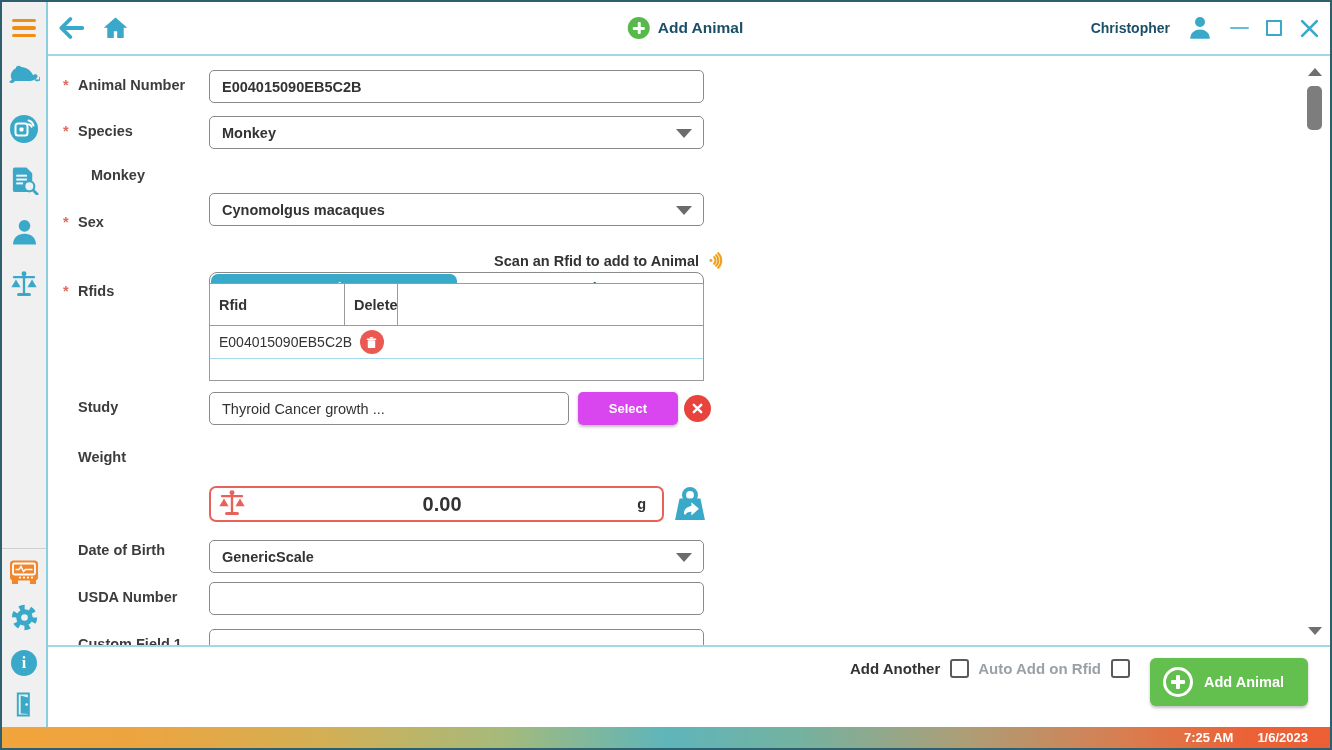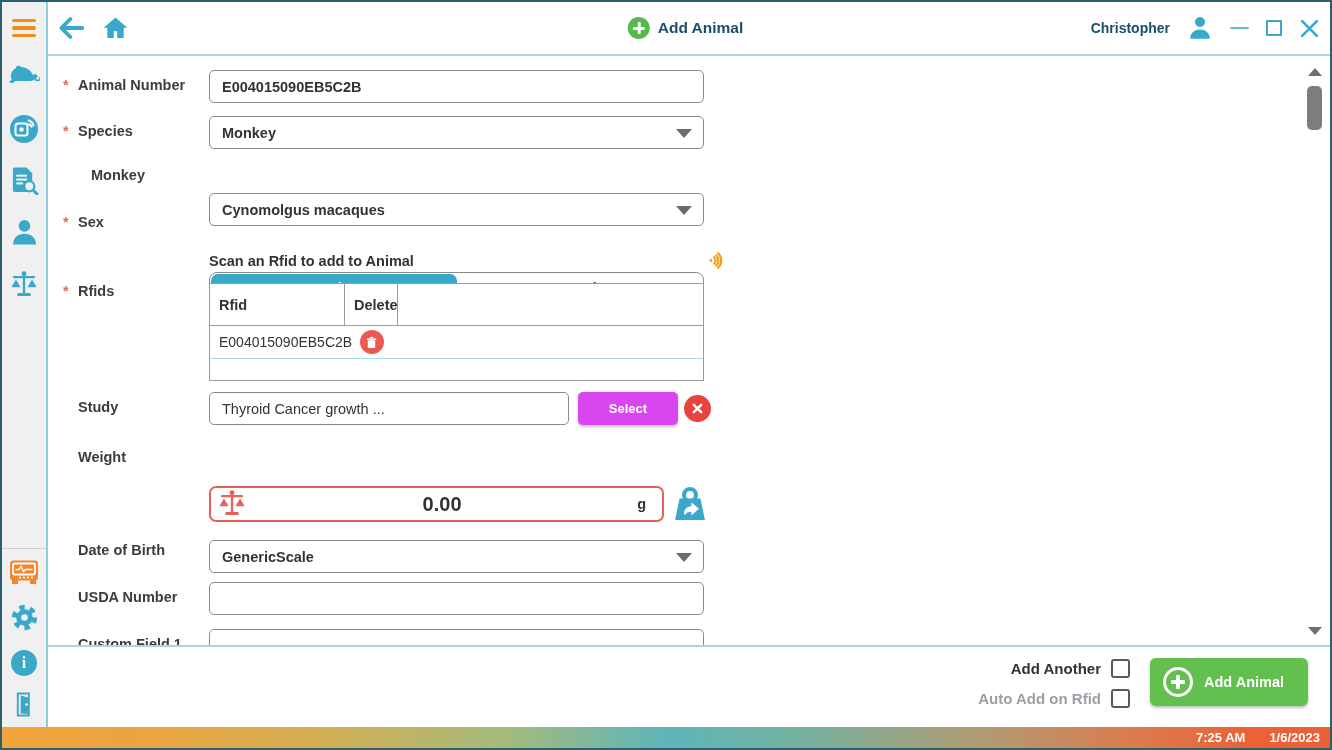--- a/index.html
+++ b/index.html
@@ -43,21 +43,21 @@
             font-family:inherit; font-size:14.5px; font-weight:600; color:#333; padding:0 12px; outline:none; background:#fff; }
   .dropdown { position:relative; height:33px; border:1px solid #8A8A8A; border-radius:5px; background:#fff;
               display:flex; align-items:center; padding:0 12px; font-size:14.5px; font-weight:600; color:#333; cursor:pointer; }
   .dd-arrow { position:absolute; right:11px; top:50%; margin-top:-4px; width:0; height:0;
               border-left:8px solid transparent; border-right:8px solid transparent; border-top:9px solid #6B6B6B; }
 
   .sex-toggle { position:relative; height:32px; border:1.5px solid #8A8A8A; border-radius:8px; background:#fff; display:flex; }
   .sex-opt { flex:1; display:flex; align-items:center; justify-content:center; font-size:14px; font-weight:700; color:#1B4F68; cursor:pointer; }
   .sex-opt.sel { position:relative; margin:1px; border-radius:7px; background:#38A9C8; color:#fff; }
 
-  .scan-row { position:absolute; left:161px; width:519px; display:flex; align-items:center; justify-content:space-between; gap:8px; }
+  .scan-row { position:absolute; left:161px; width:519px; display:flex; align-items:center; justify-content:flex-end; gap:8px; }
   .scan-txt { font-size:14.5px; font-weight:700; color:#333; }
 
   .rfid-table { position:absolute; left:161px; width:495px; border:1px solid #9B9B9B; background:#fff; }
   .rt-head { display:flex; height:42px; border-bottom:1px solid #9B9B9B; }
   .rt-hcell { display:flex; align-items:center; padding-left:9px; font-size:14.5px; font-weight:700; color:#333; border-right:1px solid #9B9B9B; }
   .rt-hcell.c1 { width:135px; } .rt-hcell.c2 { width:53px; }
   .rt-row { display:flex; align-items:center; height:33px; border-bottom:1px solid #A6DAEA; }
   .rt-cell { width:135px; padding-left:9px; font-size:14px; font-weight:500; color:#333; }
   .rt-del { width:53px; display:flex; justify-content:center; }
   .rt-empty { height:21px; }
@@ -81,38 +81,38 @@
   .scrollbar { position:absolute; right:5px; top:4px; bottom:4px; width:20px; }
   .sb-up, .sb-down { position:absolute; left:50%; transform:translateX(-50%); width:0; height:0;
                      border-left:7px solid transparent; border-right:7px solid transparent; cursor:pointer; }
   .sb-up { top:6px; border-bottom:8px solid #6F6F6F; }
   .sb-down { bottom:8px; border-top:8px solid #6F6F6F; }
   .sb-thumb { position:absolute; left:2px; top:24px; width:15px; height:44px; background:#7D7D7D; border-radius:5px; cursor:pointer; }
 
   
   .footer-sep { position:absolute; left:46px; right:0; top:643px; height:2px; background:#A3D6E6; }
   .footer { position:absolute; left:46px; right:0; top:645px; height:80px; background:#fff; }
-  .chk-col { position:absolute; right:200px; top:11px; display:flex; flex-direction:column; gap:9px; align-items:flex-end; }
+  .chk-col { position:absolute; right:200px; top:11px; display:flex; flex-direction:row; gap:9px; align-items:flex-end; }
   .chk-row { display:flex; align-items:center; gap:10px; height:21px; }
   .chk-label { font-size:15px; font-weight:700; color:#333; }
   .chk-label.dim { color:#9AA0A6; }
   .chk-box { width:19px; height:19px; border:2px solid #5A5A5A; border-radius:3px; background:#fff; cursor:pointer; }
   .add-btn { position:absolute; right:22px; top:11px; width:158px; height:48px; background:#63BF4E; border:none;
              border-radius:6px; display:flex; align-items:center; gap:11px; padding-left:13px; cursor:pointer;
              box-shadow:0 1.5px 3px rgba(0,0,0,.25); font-family:inherit; }
   .plus-ring { width:30px; height:30px; border:3px solid #fff; border-radius:50%; position:relative; flex:none; }
   .plus-ring::before, .plus-ring::after { content:""; position:absolute; background:#fff; border-radius:1px; }
   .plus-ring::before { left:5px; top:10.2px; width:14px; height:3.6px; }
   .plus-ring::after  { left:10.2px; top:5px; width:3.6px; height:14px; }
   .add-btn-label { color:#fff; font-size:14.5px; font-weight:700; }
 
   
   .statusbar { position:absolute; left:0; right:0; bottom:0; height:21px;
     background:linear-gradient(90deg,#F3A43C 0%,#ECA43F 10%,#D4AF54 24%,#A4BA7C 38%,#5EB5BA 50%,#74B2A0 60%,#AB9F78 72%,#DA7C4E 85%,#EC6136 94%,#EC5F34 100%);
-    display:flex; align-items:center; justify-content:flex-end; gap:24px; padding-right:10px;
+    display:flex; align-items:center; justify-content:flex-end; gap:24px; padding-right:22px;
     color:#fff; font-size:13px; font-weight:700; z-index:3; }
 </style>
 </head>
 <body>
 
 <div class="window">
 
   <nav class="sidebar">
     <div class="hamburger">
         <span></span>

